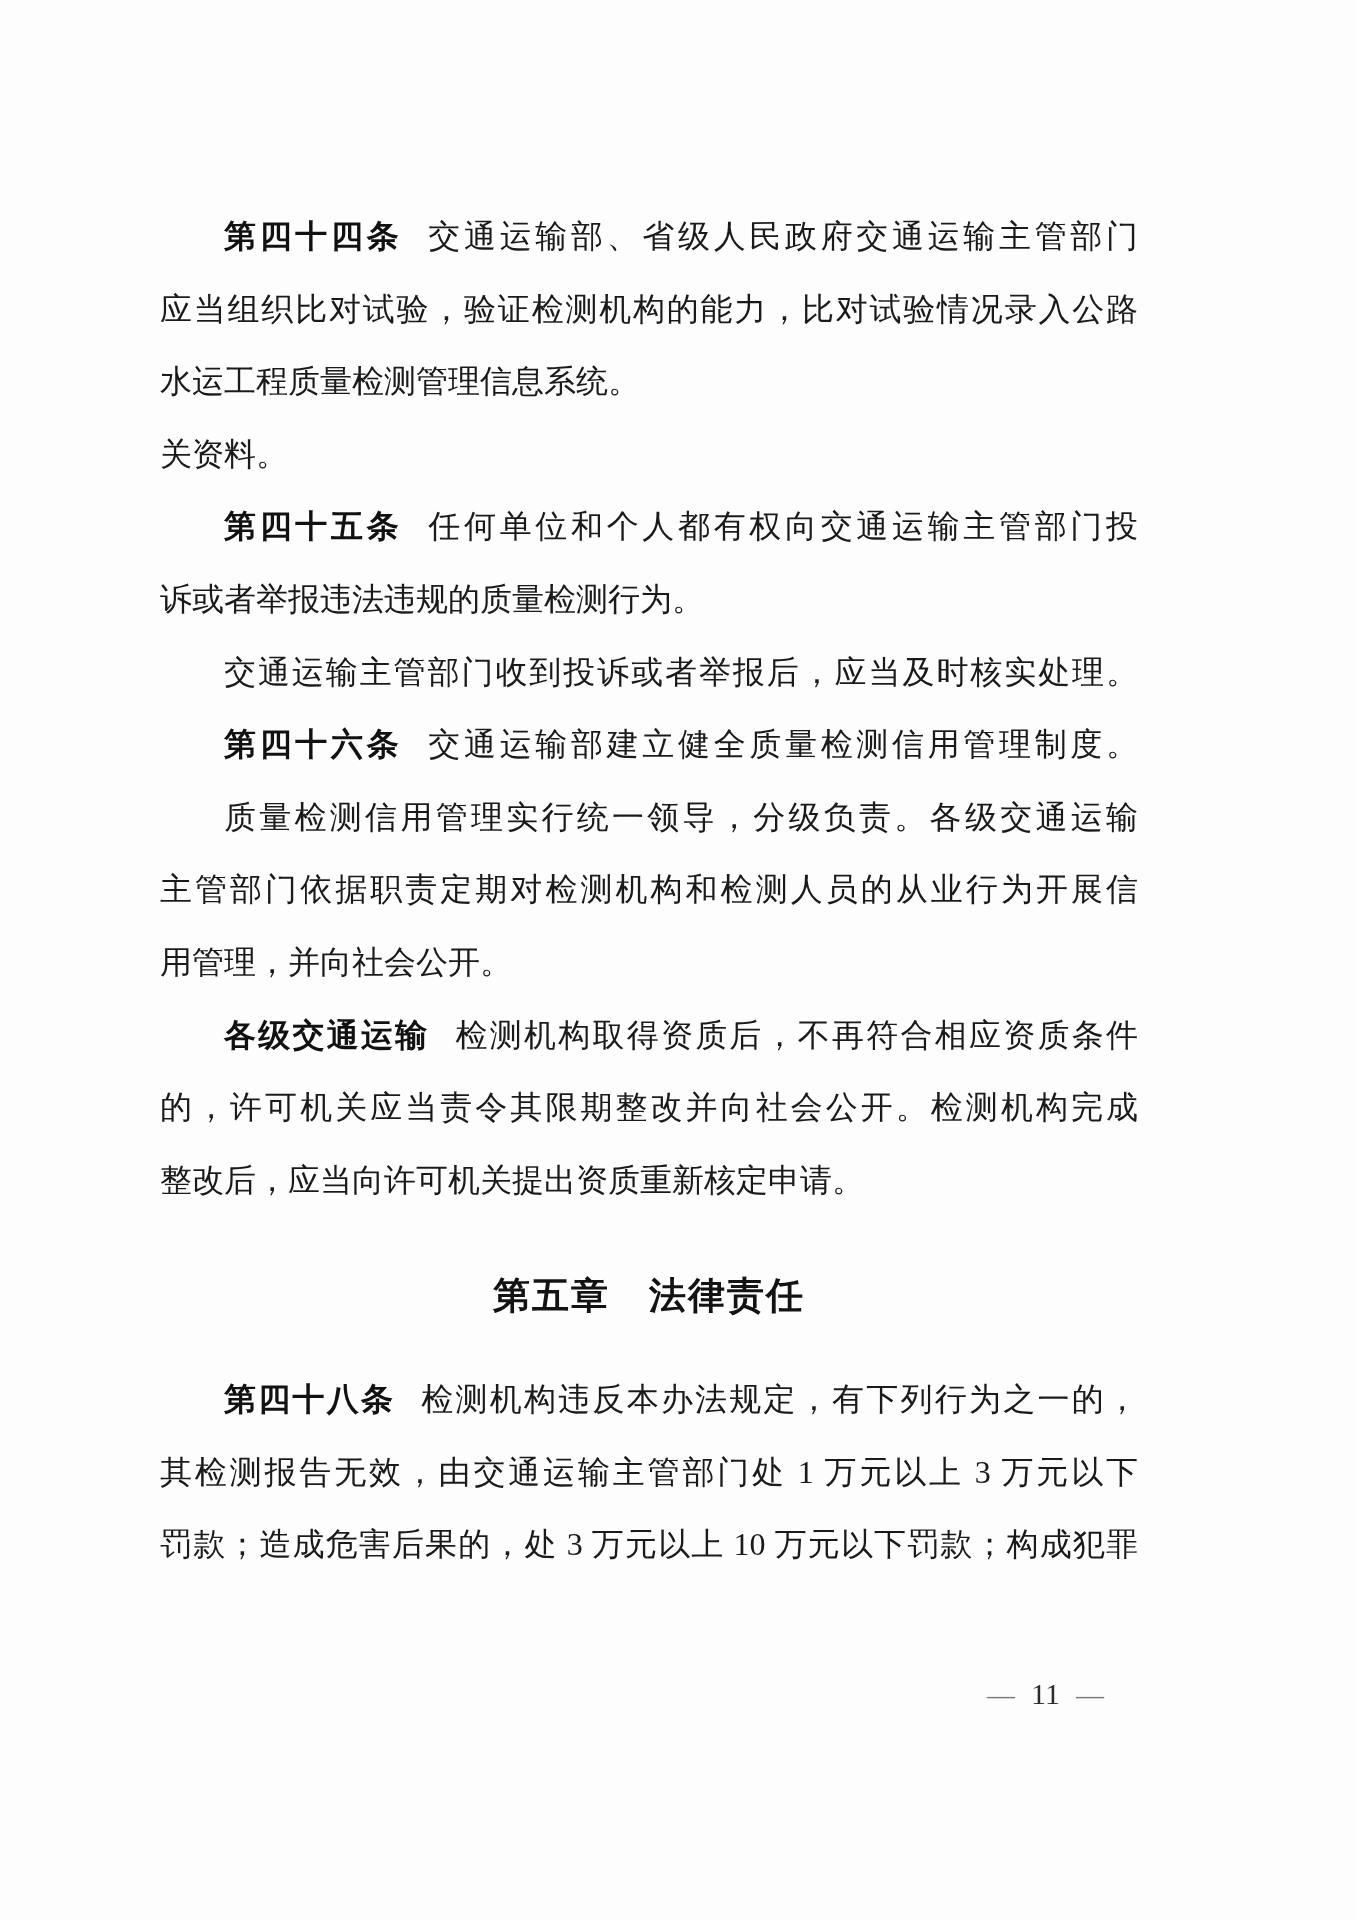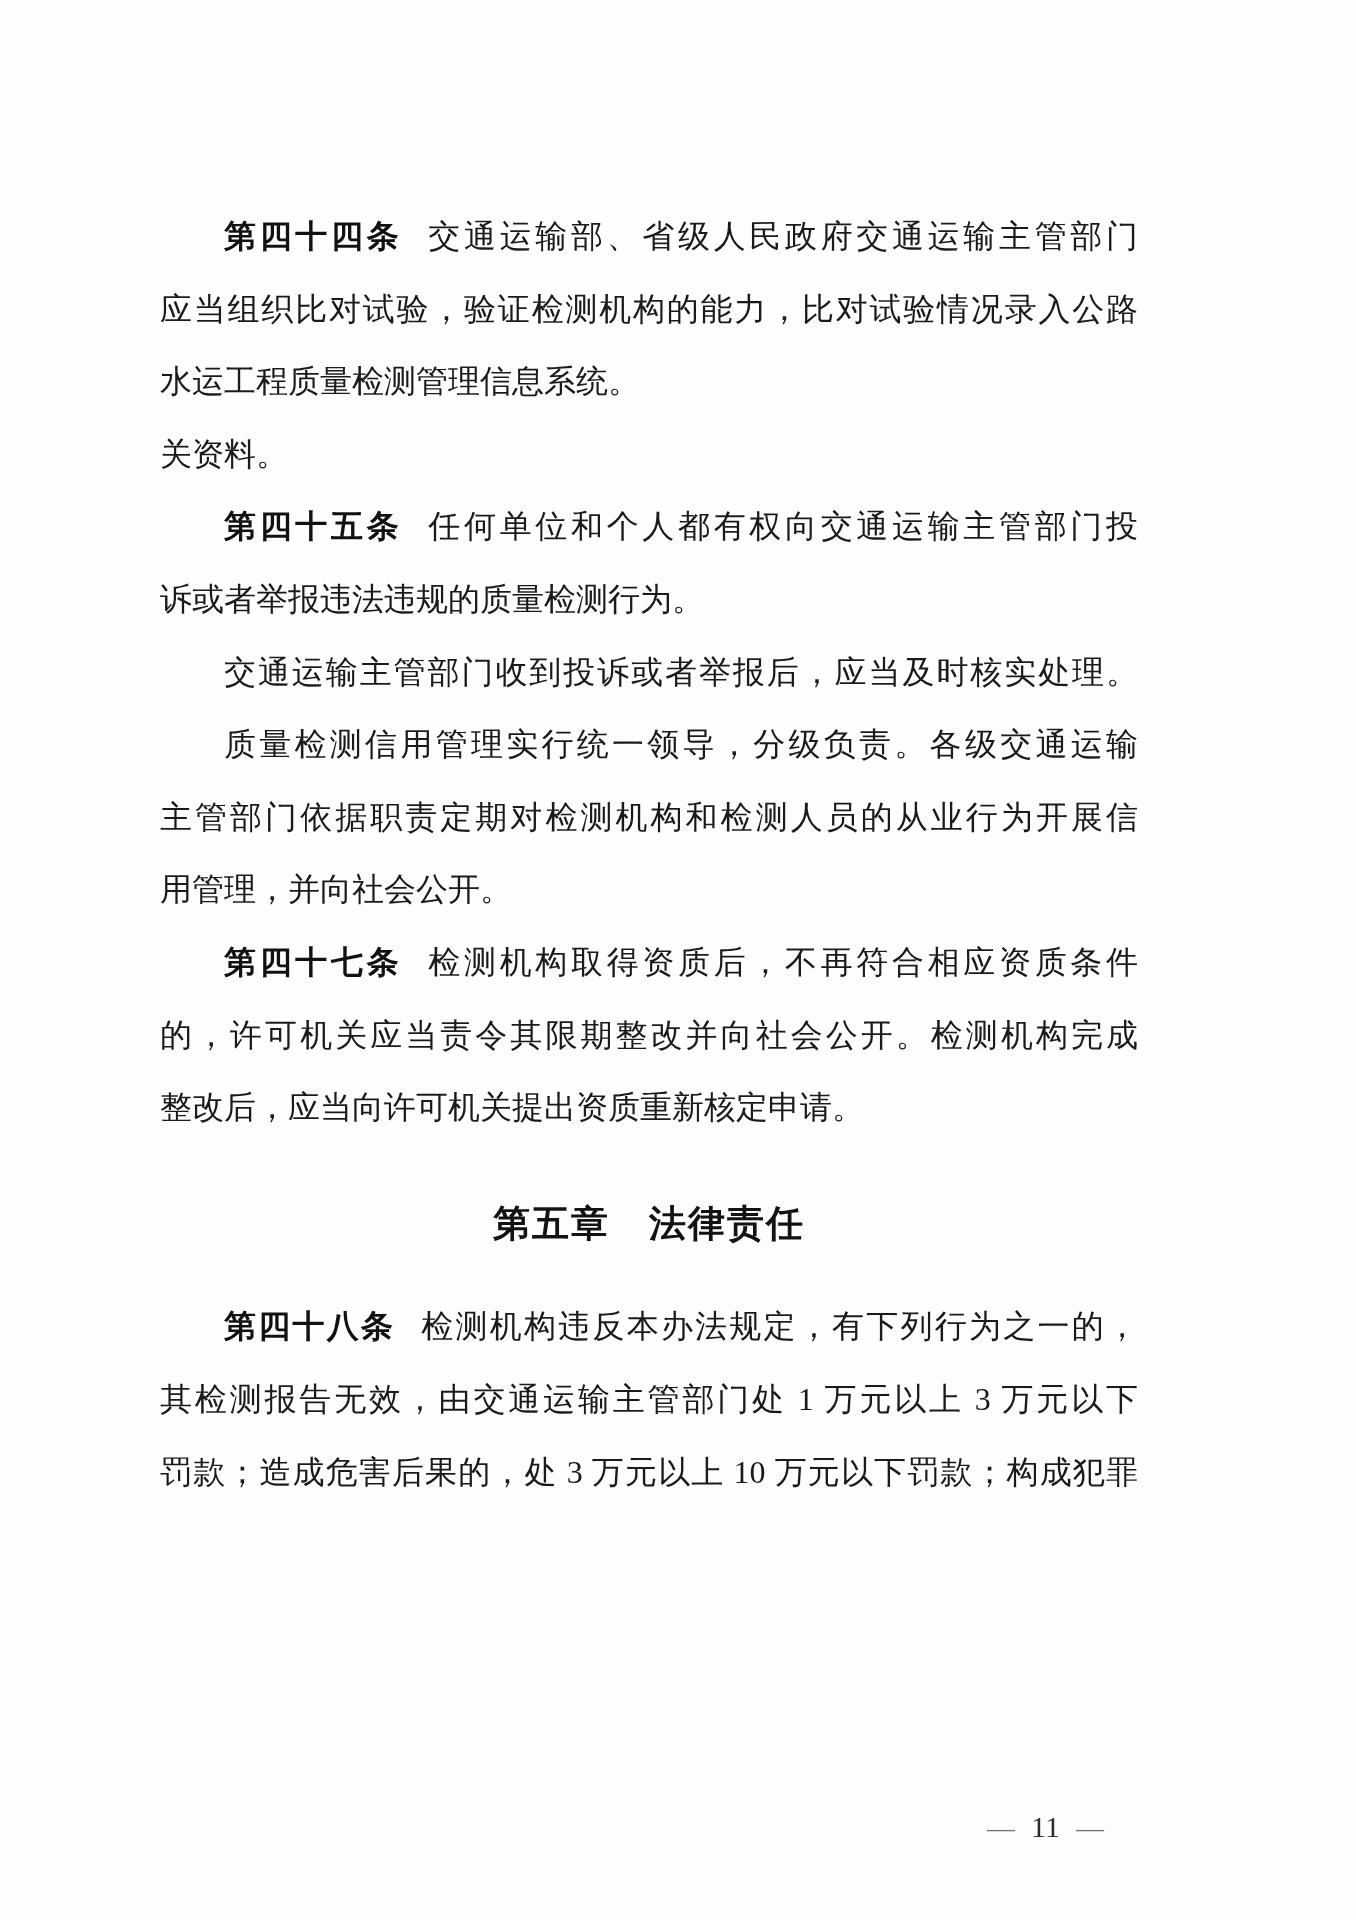--- a/index.html
+++ b/index.html
@@ -30,23 +30,23 @@
   .chapter{
     height:72.6px;line-height:72.6px;
     margin:44px 0 30px 0;
     text-align:center;
     font-size:37px;
     font-weight:bold;
     color:#131313;
     letter-spacing:2px;
   }
   .pagenum{
-    position:absolute;top:1806px;right:236px;
+    position:absolute;top:1664px;right:236px;
     font-size:30px;color:#2b2b2b;
-    height:42px;line-height:42px;font-family:Liberation Serif, serif;
+    height:42px;line-height:59px;font-family:Liberation Serif, serif;
   }
   .pagenum .dash{
     color:#777;
     margin:0 16px;
     font-size:28px;
   }
 </style>
 </head>
 <body>
 
@@ -60,28 +60,29 @@
 
 
   <p class="line"><span>关资料。</span></p>
 
   <p class="line j indent"><b class="art">第四十五条</b><span>任何单位和个人都有权向交通运输主管部门投</span></p>
 
   <p class="line"><span>诉或者举报违法违规的质量检测行为。</span></p>
 
   <p class="line j indent"><span>交通运输主管部门收到投诉或者举报后，应当及时核实处理。</span></p>
 
+  <p class="line j indent"><b class="art">第四十六条</b><span>交通运输部建立健全质量检测信用管理制度。</span></p>
 
   <p class="line j indent"><span>质量检测信用管理实行统一领导，分级负责。各级交通运输</span></p>
 
   <p class="line j"><span>主管部门依据职责定期对检测机构和检测人员的从业行为开展信</span></p>
 
   <p class="line"><span>用管理，并向社会公开。</span></p>
 
-  <p class="line j indent"><b class="art">第四十七条</b><span>检测机构取得资质后，不再符合相应资质条件</span></p>
+  <p class="line j indent"><b class="art">各级交通运输</b><span>检测机构取得资质后，不再符合相应资质条件</span></p>
 
   <p class="line j"><span>的，许可机关应当责令其限期整改并向社会公开。检测机构完成</span></p>
 
   <p class="line"><span>整改后，应当向许可机关提出资质重新核定申请。</span></p>
 
   <h2 class="chapter">第五章　法律责任</h2>
 
   <p class="line j indent"><b class="art">第四十八条</b><span>检测机构违反本办法规定，有下列行为之一的，</span></p>
 
   <p class="line j"><span>其检测报告无效，由交通运输主管部门处 1 万元以上 3 万元以下</span></p>

